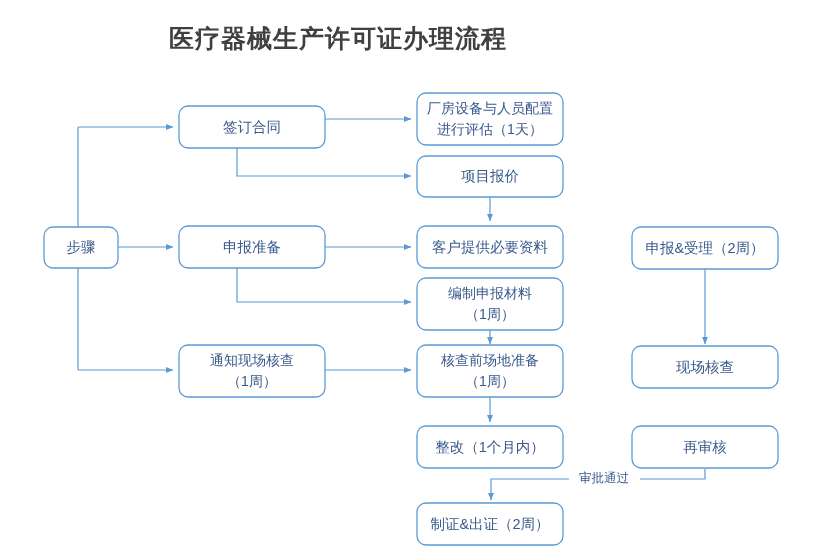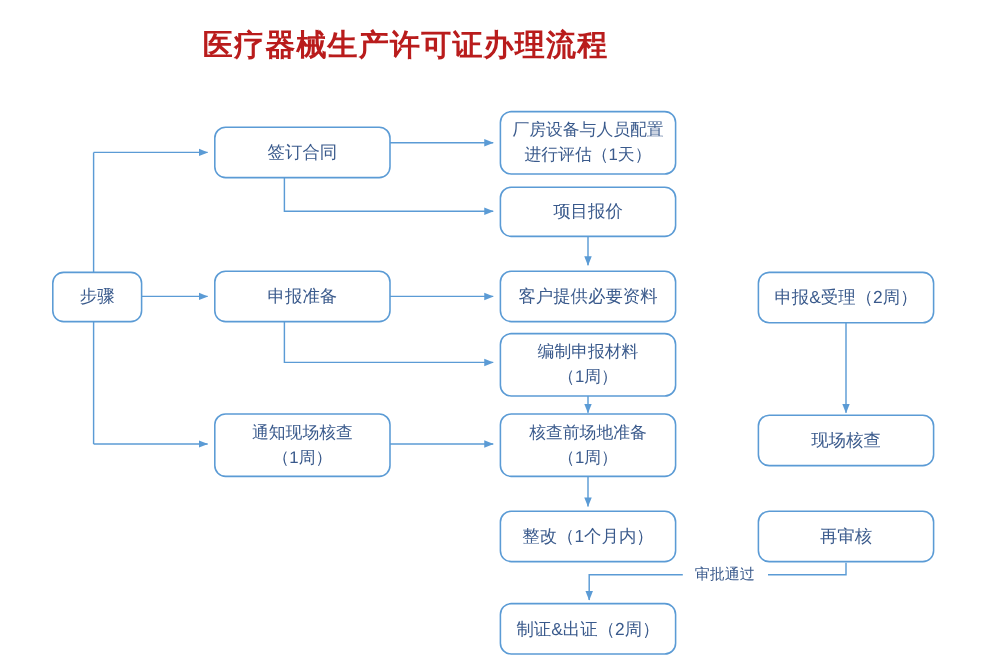--- a/index.html
+++ b/index.html
@@ -15,21 +15,21 @@
     font-family: "Liberation Sans", "DejaVu Sans", sans-serif;
   }
   #flow-title {
     position: absolute;
     left: 0;
     top: 26px;
     width: 676px;
     text-align: center;
     font-size: 25px;
     font-weight: bold;
-    color: #b91c1c;
+    color: #404040;
     letter-spacing: 1px;
     line-height: 1;
   }
   #flow-canvas {
     position: absolute;
     left: 0;
     top: 0;
     width: 830px;
     height: 555px;
   }

